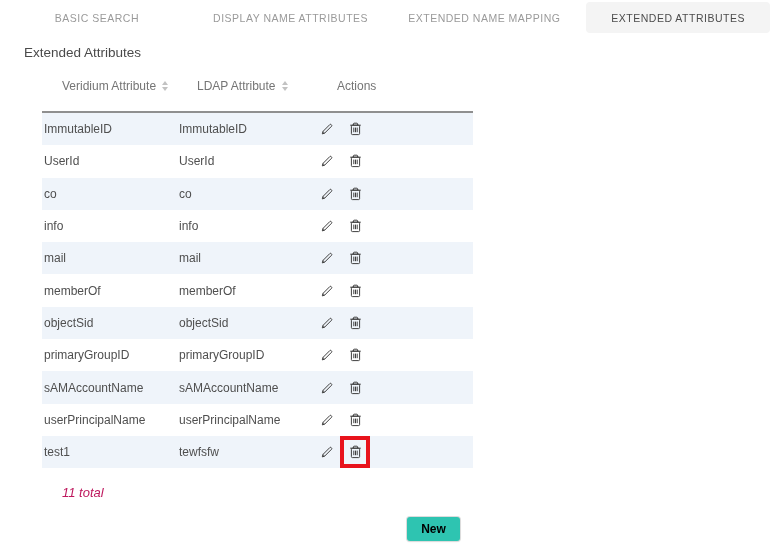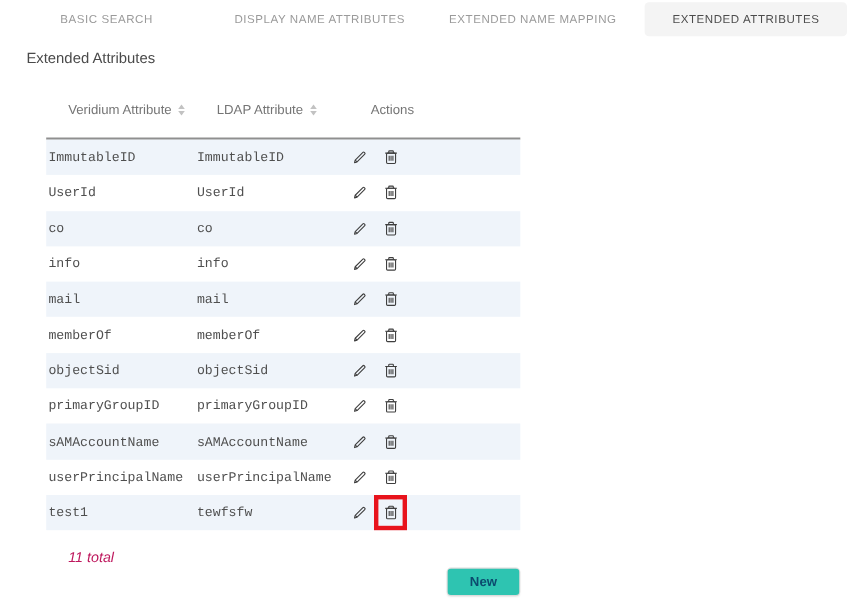--- a/index.html
+++ b/index.html
@@ -27,57 +27,57 @@
   .tab.active { background: #f4f4f4; color: #4c4c4c; }
 
   
   .section-title {
     margin: 12px 0 0 24px;
     font-size: 13.5px; color: #4a4a4a;
     line-height: 15px;
   }
 
   
-  .table { margin: 25px 0 0 42px; width: 431px; }
+  .table { margin: 11px 0 0 42px; width: 431px; }
   .thead {
     display: grid; grid-template-columns: 135px 140px 1fr;
     padding: 8px 0 0 20px;
     height: 42px;
     border-bottom: 2px solid #8f8f8f;
     font-size: 12px; color: #757575;
   }
   .th { display: flex; align-items: flex-start; gap: 6px; }
   .sort { display: inline-flex; flex-direction: column; align-items: center; margin-top: 2px; cursor: pointer; }
   .sort i { display: block; width: 0; height: 0; border-left: 3.5px solid transparent; border-right: 3.5px solid transparent; }
   .sort .up { border-bottom: 4px solid #c2c2c2; }
   .sort .down { border-top: 4px solid #c2c2c2; margin-top: 2px; }
 
   .trow {
     display: grid; grid-template-columns: 135px 140px 1fr;
     align-items: center;
     height: 32.3px;
     padding-left: 2px;
-    font-size: 12px; color: #4f4f4f; font-family: Liberation Mono, monospace;
+    font-size: 12px; color: #4f4f4f;
   }
   .trow:nth-child(odd) { background: #eff4fa; }
   .actions-cell { display: flex; align-items: center; gap: 12px; }
   .icon-btn {
     width: 16px; height: 18px;
     display: inline-flex; align-items: center; justify-content: center;
     cursor: pointer; background: transparent; border: none; padding: 0;
   }
   .icon-btn svg { display: block; }
   .icon-btn.highlighted { outline: 4px solid #e8131c; outline-offset: 3px; }
 
   
   .total { margin: 17px 0 0 62px; font-size: 13px; color: #be185d; font-style: italic; }
   .new-btn {
     position: absolute; left: 407px; top: 517px;
-    width: 65px; height: 24px;
-    background: #2ec4b1; color: #0c4a6e;
+    width: 53px; height: 24px;
+    background: #2ec4b1; color: #000000;
     border: none; border-radius: 3px;
     font-family: "Liberation Sans", sans-serif;
     font-size: 12px; font-weight: bold;
     cursor: pointer;
     box-shadow: 0 0 0 1px #dcdcdc, 0 1px 2px rgba(0,0,0,0.08);
   }
 </style>
 </head>
 <body>
 

